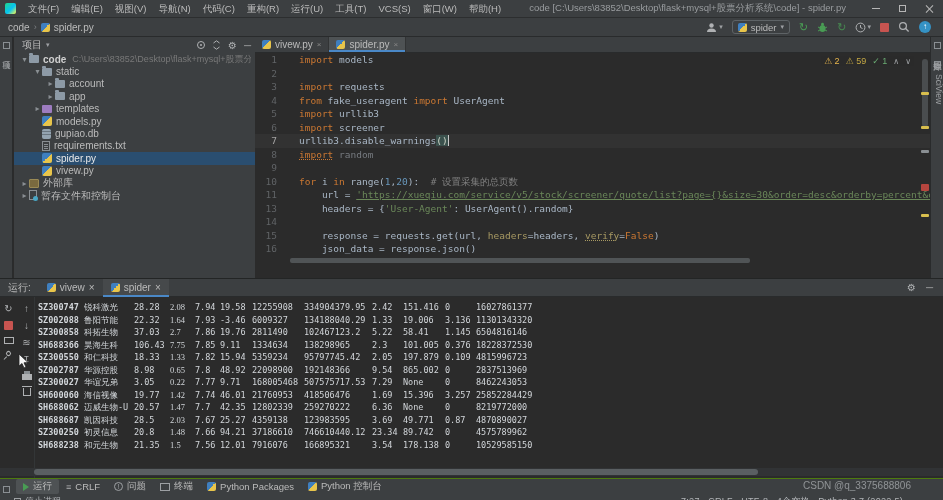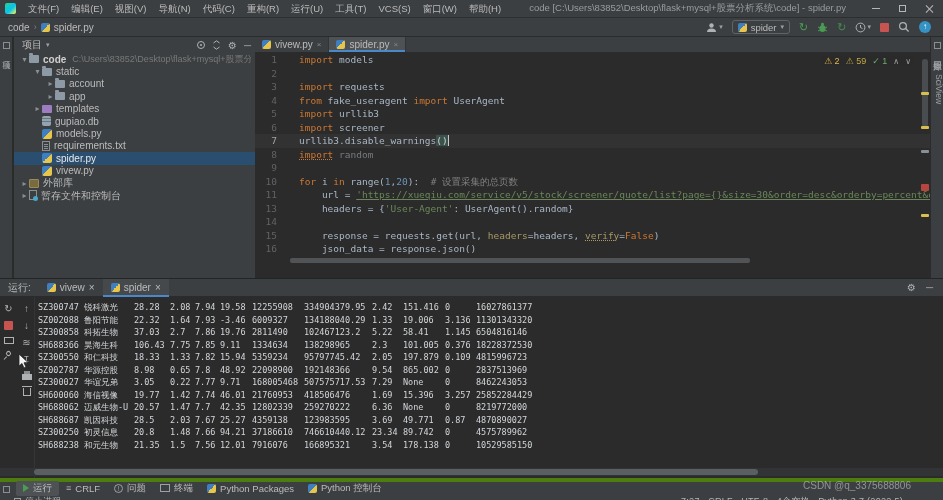--- a/index.html
+++ b/index.html
@@ -103,28 +103,28 @@
   .ic-mon { width:10px; height:7px; border:1px solid #afb1b3; }
   .ic-pin { width:5px; height:5px; border:1px solid #afb1b3; border-radius:50%; position:relative; transform:rotate(45deg); }
   .ic-pin::after { content:""; position:absolute; left:1.5px; top:5px; width:1px; height:4px; background:#afb1b3; }
   .ic-print { width:10px; height:6px; background:#afb1b3; position:relative; margin-top:3px; }
   .ic-print::before { content:""; position:absolute; left:2px; top:-3px; width:6px; height:3px; background:#8a8f93; }
   .ic-trash { width:8px; height:8px; border:1px solid #afb1b3; border-top:none; position:relative; margin-top:2px; }
   .ic-trash::before { content:""; position:absolute; left:-2px; top:-2px; width:10px; height:1px; background:#afb1b3; }
   .console { position:absolute; left:38px; top:22px; right:10px; bottom:12px; font-family:"DejaVu Sans Mono",monospace; font-size:8.5px; color:#d2d6da; overflow:hidden; }
   .crow { height:12.5px; line-height:12.5px; display:flex; white-space:pre; }
   .cc { flex:none; overflow:hidden; }
-  .c0{width:46px;} .c1{width:50px;} .c2{width:36px;} .c3{width:25px;} .c4{width:25px;} .c5{width:32px;}
+  .c0{width:46px;font-weight:bold;} .c1{width:50px;} .c2{width:36px;} .c3{width:25px;font-family:Liberation Serif, serif;} .c4{width:25px;} .c5{width:32px;}
   .c6{width:52px;} .c7{width:68px;} .c8{width:31px;} .c9{width:42px;} .c10{width:31px;} .c11{width:auto;}
   .hscroll-r { position:absolute; left:0; top:189px; width:943px; height:8px; background:#313335; }
   .hscroll-r .thumb { position:absolute; left:34px; top:1px; width:724px; height:6px; background:#5a5f62; border-radius:3px; }
   .cursor-arrow { position:absolute; left:18px; top:74px; z-index:40; }
 
   
-  .bottombar { position:absolute; left:0; top:478px; width:943px; height:16px; background:#3c3f41; border-top:4px solid #4d7c0f; display:flex; align-items:center; font-size:9.5px; z-index:20; }
+  .bottombar { position:absolute; left:0; top:478px; width:943px; height:16px; background:#3c3f41; border-top:1px solid #4d7c0f; display:flex; align-items:center; font-size:9.5px; z-index:20; }
   .sb-item { display:flex; align-items:center; gap:4px; padding:1px 7px; border-radius:2px; color:#bbbbbb; }
   .sb-item.on { background:#4e5254; }
   .sb-play { width:0; height:0; border-left:6px solid #499c54; border-top:4px solid transparent; border-bottom:4px solid transparent; }
   .sb-todo { color:#afb1b3; font-size:9px; }
   .sb-prob { width:9px; height:9px; border:1px solid #9da0a3; border-radius:50%; color:#9da0a3; font-size:7px; line-height:8px; text-align:center; }
   .sb-term { width:10px; height:8px; border:1px solid #9da0a3; }
   .statusrow { position:absolute; left:0; top:494px; width:943px; height:14px; background:#3c3f41; display:flex; align-items:center; font-size:9px; color:#b3b6b9; z-index:19; }
   .statusrow .left { display:flex; align-items:center; gap:4px; margin-left:14px; }
   .st-sq { width:7px; height:7px; border:1px solid #9da0a3; }
   .statusrow .right { margin-left:auto; padding-right:40px; letter-spacing:.3px; white-space:pre; }
@@ -252,27 +252,27 @@
         <span class="ti ic-folder"></span>
         <span class="tlabel">app</span>
       </div>
       <div class="trow" style="padding-left: 19px;">
         <span class="chev">▸</span>
         <span class="ti ic-folder-t"></span>
         <span class="tlabel">templates</span>
       </div>
       <div class="trow" style="padding-left: 19px;">
         <span class="chev"></span>
+        <span class="ti ic-py"></span>
+        <span class="tlabel">models.py</span>
+      </div>
+      <div class="trow" style="padding-left: 19px;">
+        <span class="chev"></span>
         <span class="ti ic-db"></span>
         <span class="tlabel">gupiao.db</span>
-      </div>
-      <div class="trow" style="padding-left: 19px;">
-        <span class="chev"></span>
-        <span class="ti ic-py"></span>
-        <span class="tlabel">models.py</span>
       </div>
       <div class="trow" style="padding-left: 19px;">
         <span class="chev"></span>
         <span class="ti ic-txt"></span>
         <span class="tlabel">requirements.txt</span>
       </div>
       <div class="trow sel" style="padding-left: 19px;">
         <span class="chev"></span>
         <span class="ti ic-py"></span>
         <span class="tlabel">spider.py</span>

